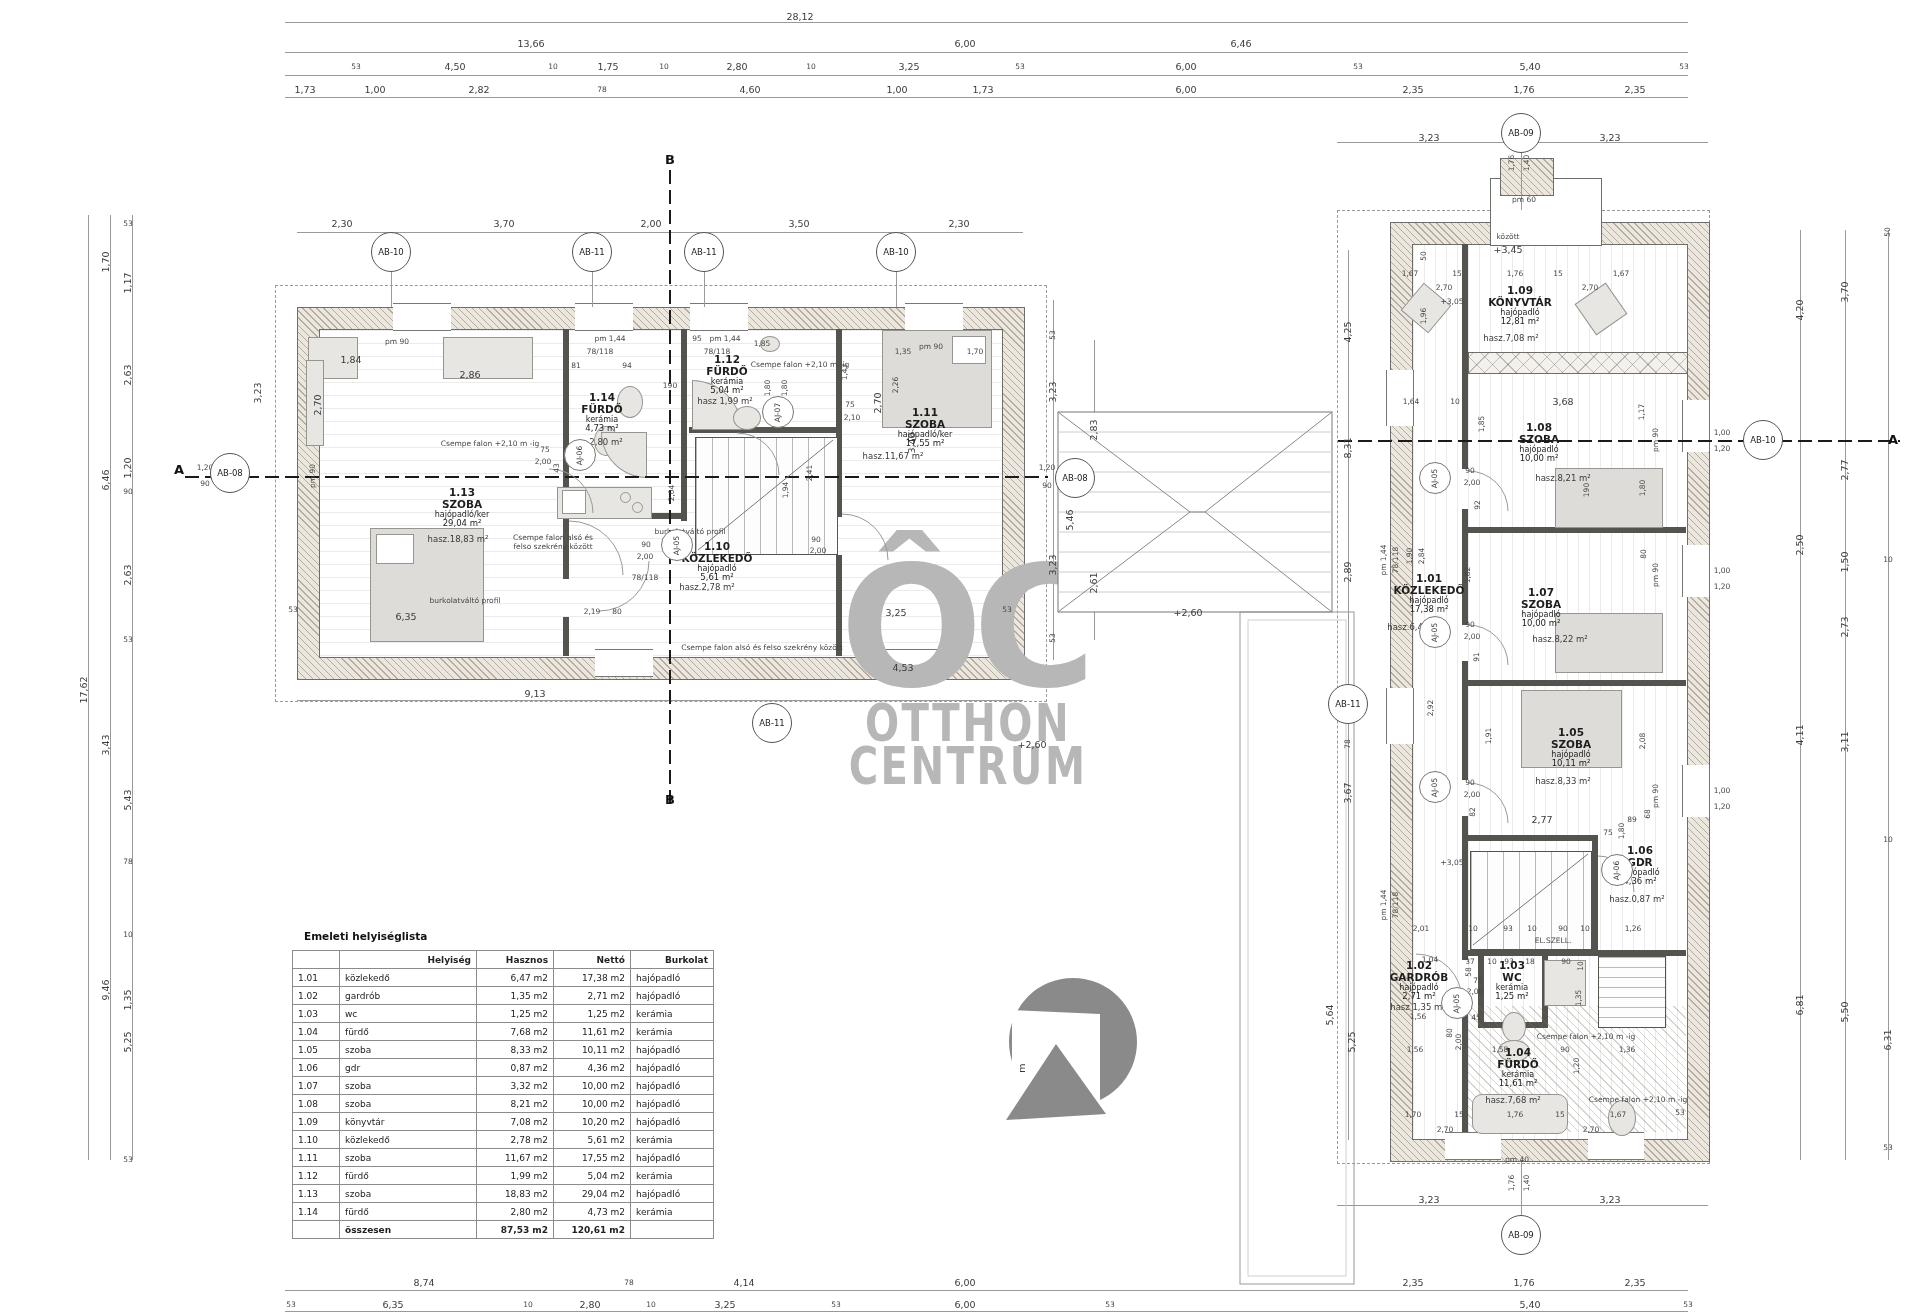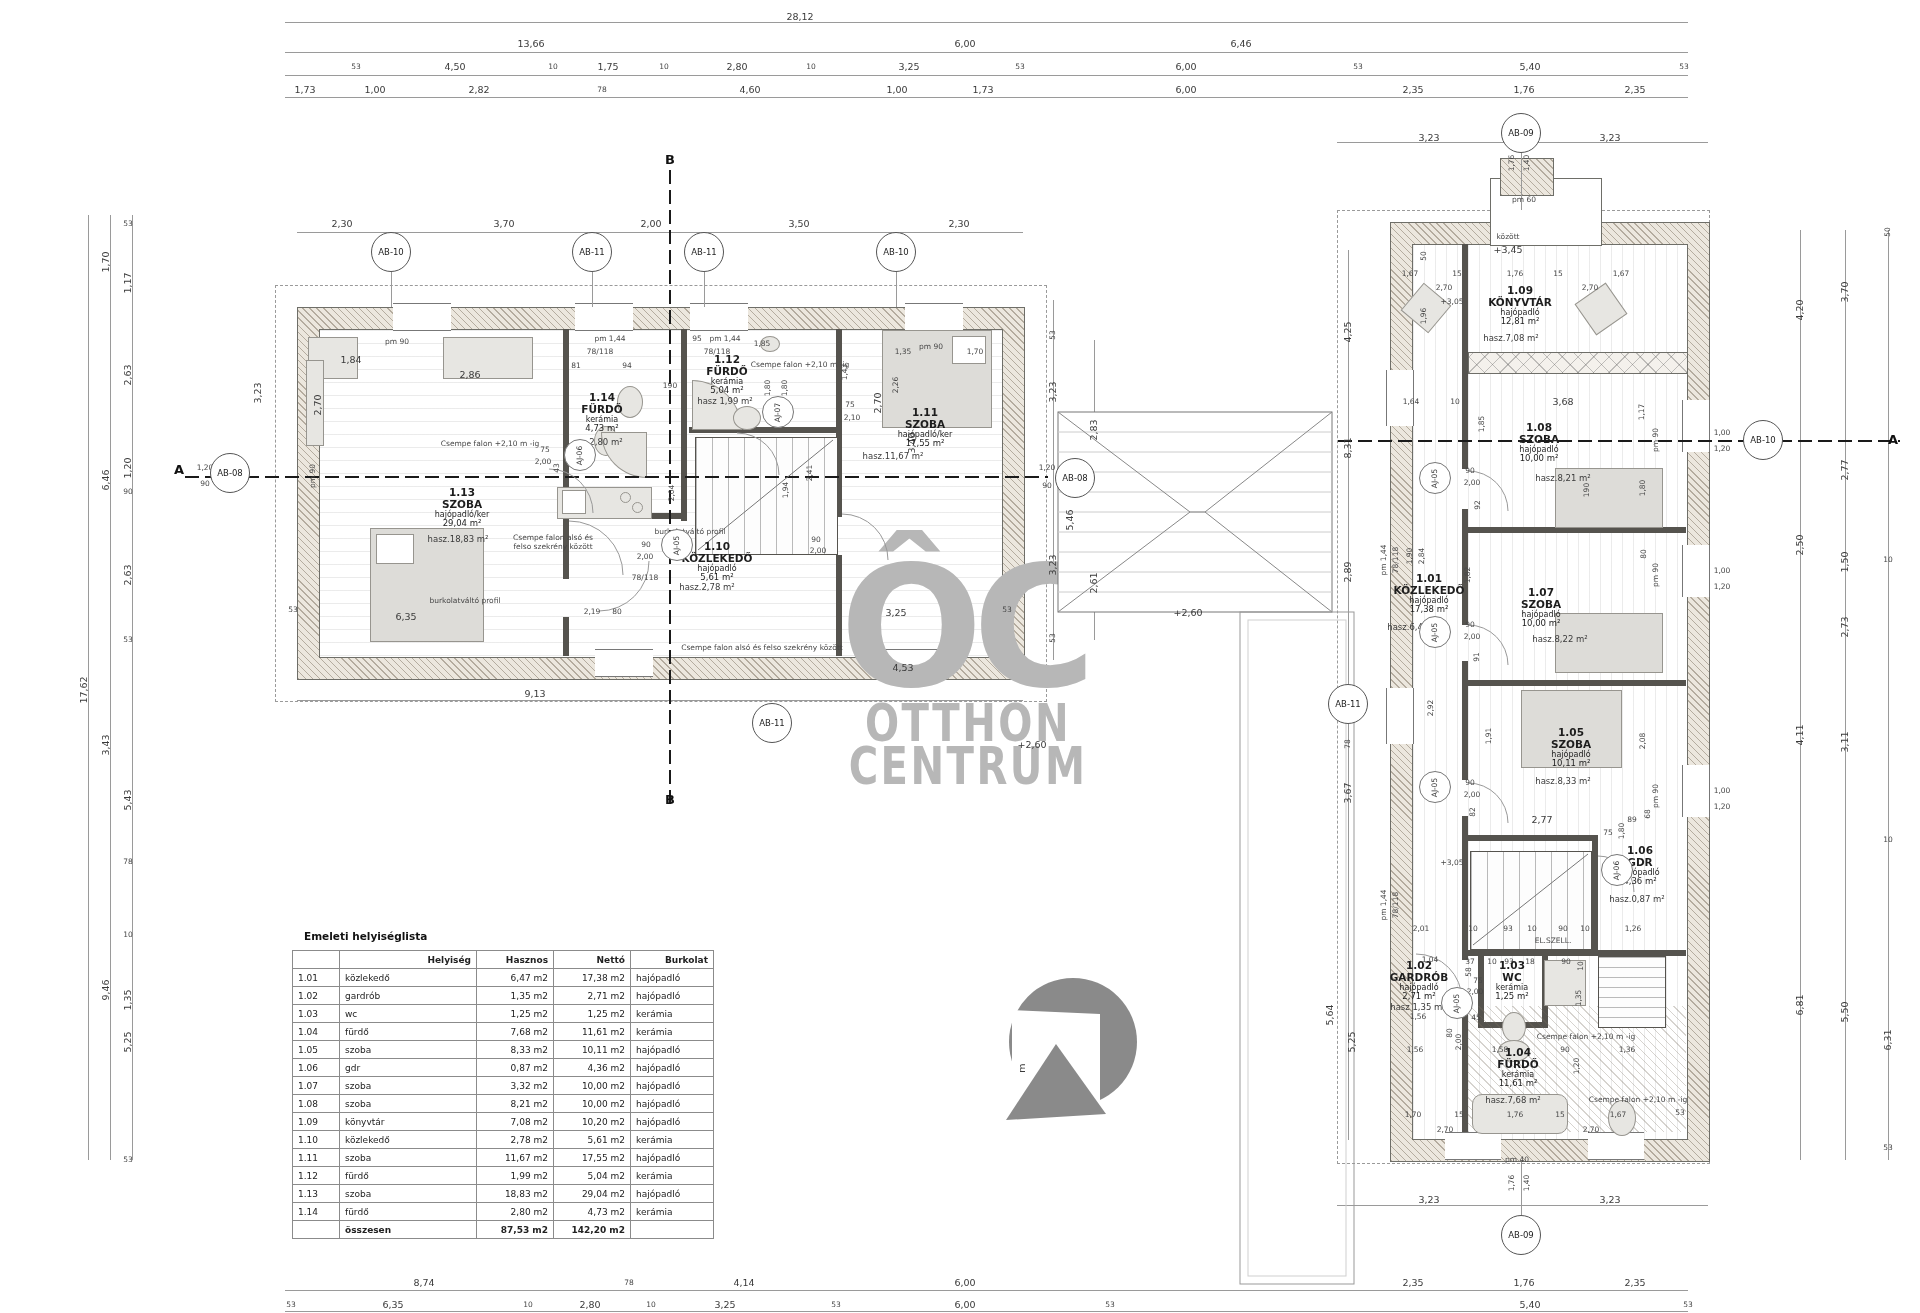--- a/index.html
+++ b/index.html
@@ -343,21 +343,21 @@
             <td>1.14</td>
             <td>fürdő</td>
             <td class="num">2,80 m2</td>
             <td class="num">4,73 m2</td>
             <td>kerámia</td>
           </tr>
           <tr class="total">
             <td></td>
             <td>összesen</td>
             <td class="num">87,53 m2</td>
-            <td class="num">142,20 m2</td>
+            <td class="num">120,61 m2</td>
             <td></td>
           </tr>
         </tbody>
     </table>
   </div>
 
   <div id="labels">
       <div class="lbl" style="left: 800px; top: 17px;">28,12</div>
       <div class="lbl" style="left: 531px; top: 44px;">13,66</div>
       <div class="lbl" style="left: 965px; top: 44px;">6,00</div>

